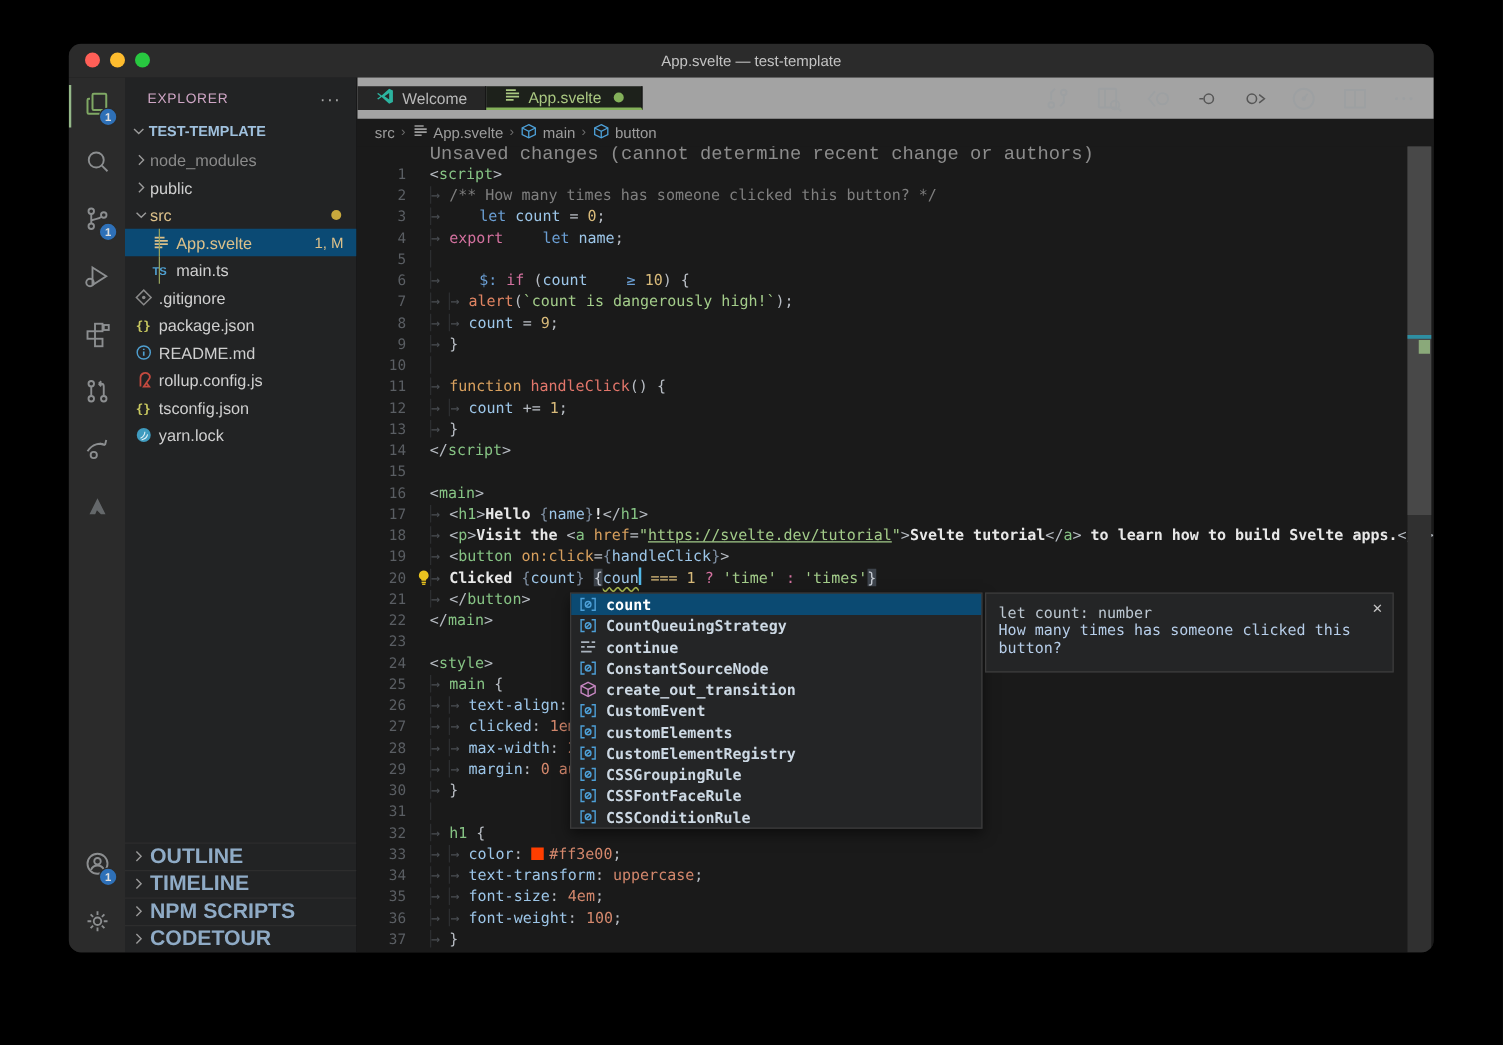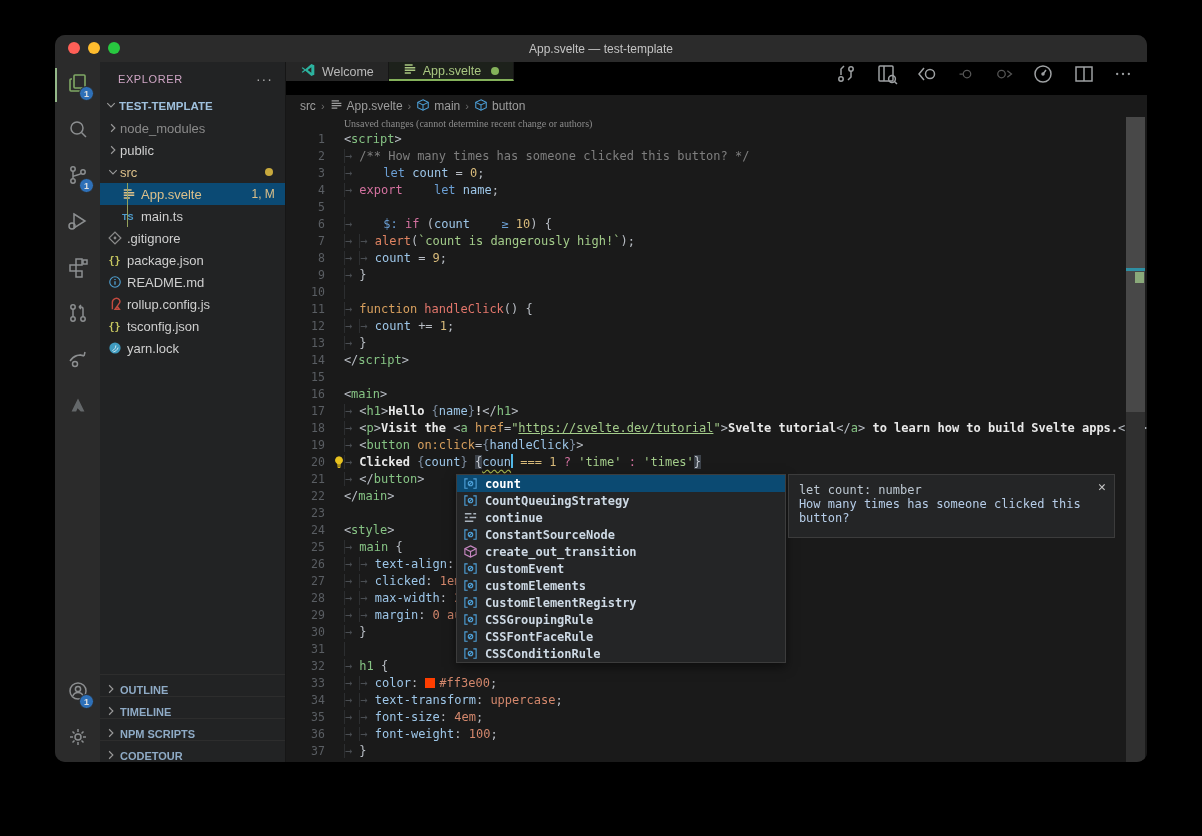--- a/index.html
+++ b/index.html
@@ -37,40 +37,40 @@
               cursor:pointer; position:relative; white-space:nowrap; }
   .tree-row .chev { width:14px; display:flex; justify-content:center; flex:none; }
   .tree-row .ficon { width:17px; display:flex; justify-content:center; align-items:center; flex:none; margin-right:4px; }
   .tree-row.selected { background:#0b4a74; }
   .tree-row .rbadge { margin-left:auto; padding-right:10px; font-size:12px; color:#dcc08a; }
   .tree-row .dot-badge { margin-left:auto; margin-right:12px; width:8px; height:8px; border-radius:50%; background:#c8a93d; }
   .tree-row .tguide { position:absolute; left:27px; top:0; bottom:0; width:1px; background:#93a05b; }
   .dimmed { color:#8a8a8a; }
   .mod-yellow { color:#dcc08a; }
   .sb-panels { margin-top:auto; }
-  .sb-panel { height:22px; border-top:1px solid #2d2d2d; display:flex; align-items:flex-end; gap:4px;
-              padding-left:6px; font-size:11px; font-weight:bold; color:#8fabc6; cursor:pointer; }
+  .sb-panel { height:22px; border-top:1px solid #2d2d2d; display:flex; align-items:flex-start; gap:4px;
+              padding-left:6px; font-size:17px; font-weight:bold; color:#8fabc6; cursor:pointer; }
   
   .editor-col { flex:1; display:flex; flex-direction:column; background:#1a1a1a; position:relative; }
-  .tabbar { height:33px; background:#000000; display:flex; align-items:flex-start; position:relative; }
+  .tabbar { height:33px; background:#a3a3a3; display:flex; align-items:center; position:relative; }
   .tab { display:flex; align-items:center; gap:6px; padding:0 14px; font-size:12.5px;
          color:#b9b9b9; background:#262626; border-right:1px solid #161616; cursor:pointer; }
   .tab.active { background:#1d211b; color:#a9c781; border-bottom:2px solid #84b15a; }
   .tab .mod-dot { width:8px; height:8px; border-radius:50%; background:#84b15a; margin-left:4px; }
   .tab-actions { margin-left:auto; display:flex; align-items:center; gap:17px; padding-right:14px; }
   .tab-actions .tbicon { cursor:pointer; display:flex; }
   .breadcrumb { height:22px; display:flex; align-items:center; gap:5px; padding-left:14px;
                 font-size:12px; color:#9d9d9d; background:#1a1a1a; }
   .breadcrumb .crumb { display:flex; align-items:center; gap:4px; cursor:pointer; }
   .breadcrumb .csep { color:#6e6e6e; font-size:11px; }
   
   .code-area { position:relative; flex:1; overflow:hidden;
                font-family:"DejaVu Sans Mono", monospace; font-size:12px; }
   .codelens { height:14px; line-height:14px; padding-left:58px; color:#8c8c8c;
-              font-size:10px; font-family:Liberation Serif, serif; }
+              font-size:15px; font-family:Liberation Mono, monospace; }
   .cline { height:17px; line-height:17px; display:flex; white-space:pre; }
   .gutter { width:58px; flex:none; text-align:right; padding-right:19px; color:#5a5e63; font-size:11.5px; position:relative; }
   .ltext { flex:1; }
   .tok-a { color:#4a4e53; border-left:1px solid #2c2e30; }
   .tok-g { border-left:1px solid #2c2e30; }
   .tok-pun { color:#b8bdc4; } .tok-sep { color:#7d8da0; }
   .tok-tag { color:#86c384; } .tok-kw { color:#d3719f; } .tok-kwb { color:#6b9fd4;margin-left:24px; }
   .tok-var { color:#9dc6e8; } .tok-num { color:#d8ba7a; } .tok-fn { color:#e08462; }
   .tok-fnk { color:#d8a05e; } .tok-fname { color:#e2766b; } .tok-str { color:#a3cc8a; }
   .tok-cmt { color:#7f7f7f; } .tok-txt { color:#e8e8e8; font-weight:bold; }

